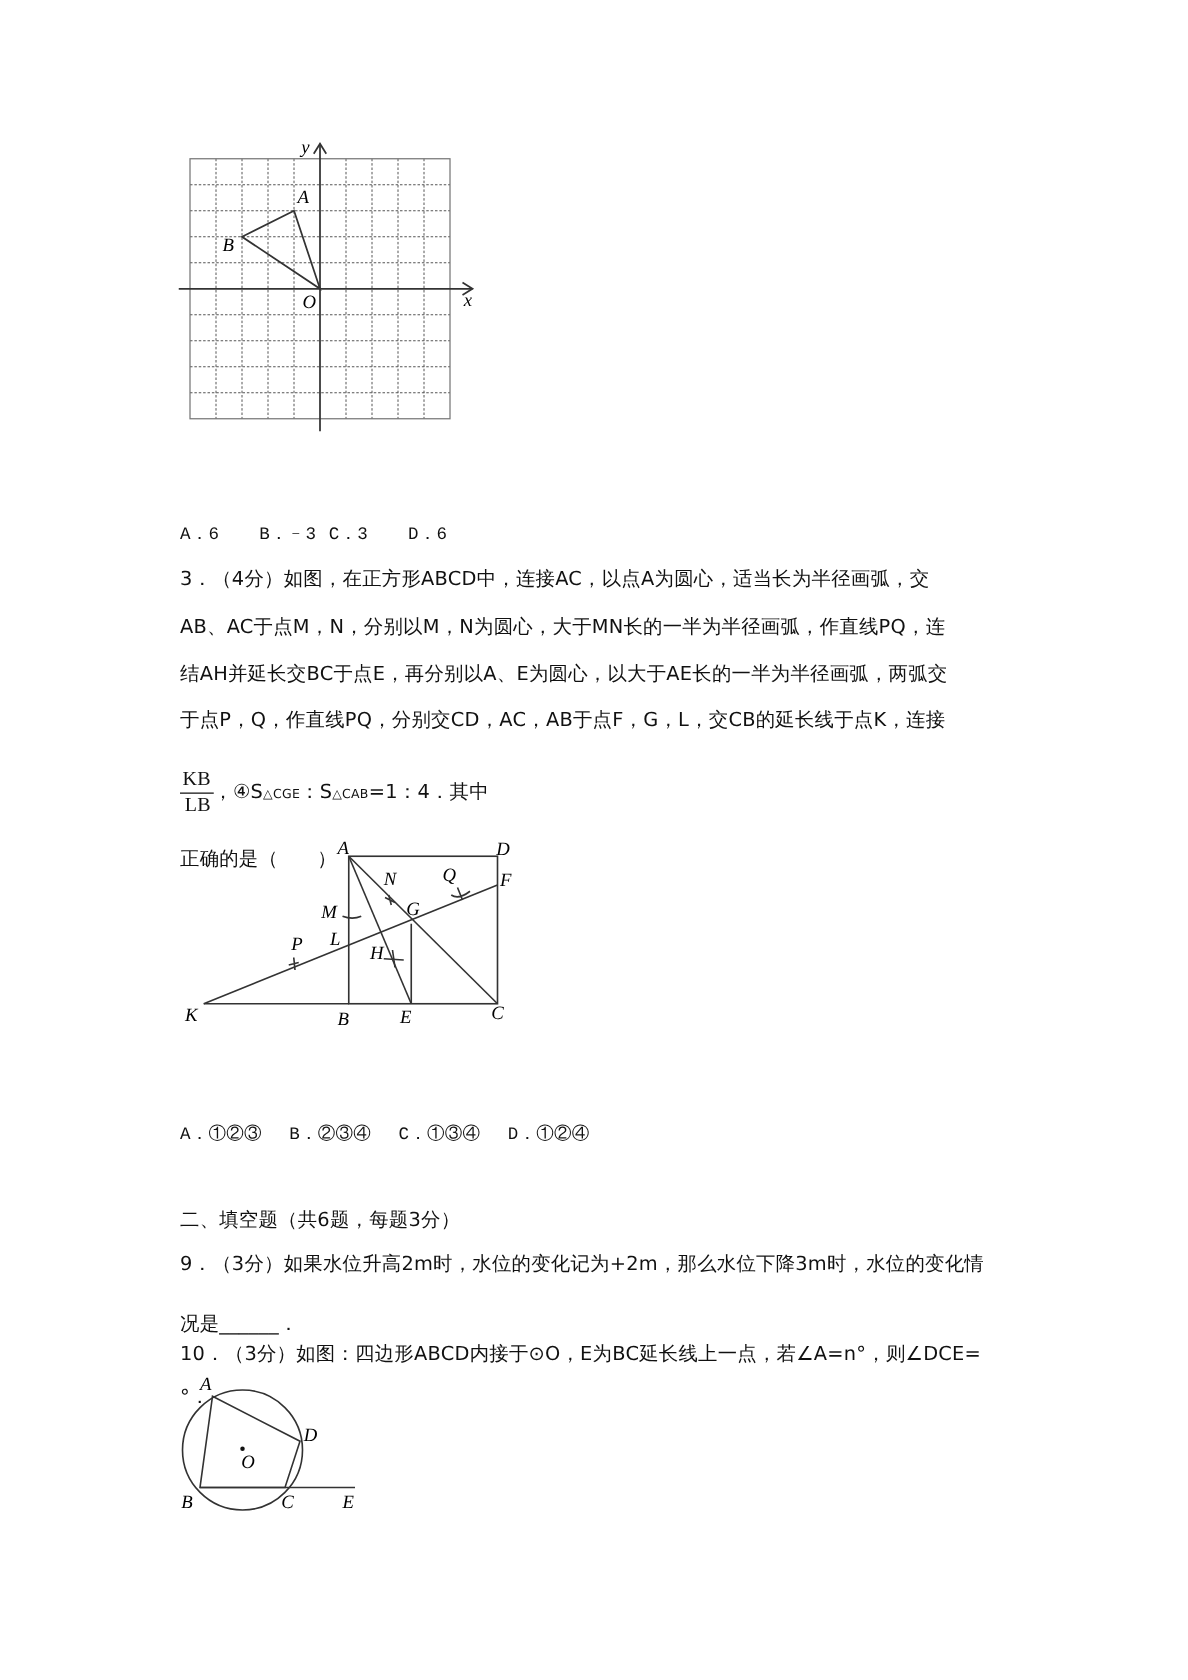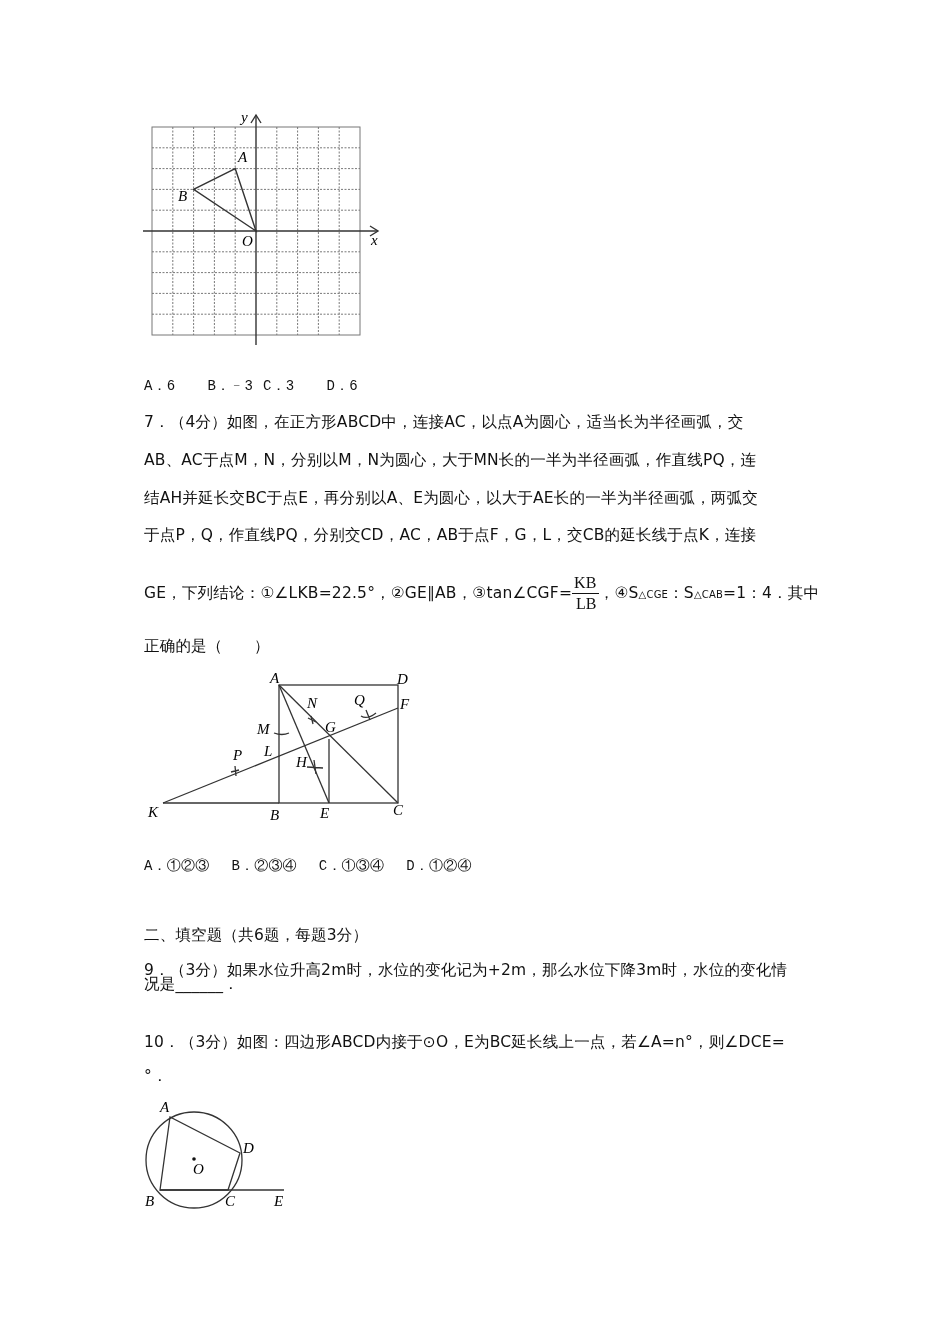--- a/index.html
+++ b/index.html
@@ -1,19 +1,19 @@
 <!DOCTYPE html>
 <html><head>
 <meta charset="utf-8">
 <style>
   html, body { margin: 0; padding: 0; background: #ffffff; }
   body { width: 950px; height: 1344px; position: relative; overflow: hidden;
          font-family: "DejaVu Sans", "Liberation Sans", sans-serif; color: #111; }
   .abs { position: absolute; }
-  .line { position: absolute; left: 144px; font-size: 15.5px; white-space: nowrap; letter-spacing: 0.2px; }
+  .line { position: absolute; left: 144px; font-size: 15.5px; white-space: nowrap; letter-spacing: 0.2px; margin-top: 41px; }
   .mono { font-family: "Liberation Mono", "DejaVu Sans Mono", monospace; font-size: 14px; }
   .frac { display: inline-block; vertical-align: middle; text-align: right; font-family: "Liberation Serif", serif; font-size: 16px; line-height: 20px; }
   .frac .num { display: block; border-bottom: 1.3px solid #111; padding: 0 2px; }
   .frac .den { display: block; padding: 0 2px; }
   .sub { font-size: 10px; }
   svg text { font-family: "Liberation Serif", "DejaVu Serif", serif; font-style: italic; }
 </style>
 </head>
 <body>
 
@@ -50,26 +50,26 @@
   <text x="241" y="122" font-size="15">y</text>
   <text x="238" y="162" font-size="15">A</text>
   <text x="178" y="201" font-size="15">B</text>
   <text x="242" y="246" font-size="15">O</text>
 </svg>
 
 <div class="line mono" style="top:377px;">
   <span>A．6</span><span style="display:inline-block;width:32px"></span><span>B．﹣3</span><span style="display:inline-block;width:10px"></span><span>C．3</span><span style="display:inline-block;width:32px"></span><span>D．6</span>
 </div>
 
-<div class="line" style="top:412px;">7．（4分）如图，在正方形ABCD中，连接AC，以点A为圆心，适当长为半径画弧，交</div>
+<div class="line" style="top:412px;">3．（4分）如图，在正方形ABCD中，连接AC，以点A为圆心，适当长为半径画弧，交</div>
 <div class="line" style="top:450px;">AB、AC于点M，N，分别以M，N为圆心，大于MN长的一半为半径画弧，作直线PQ，连</div>
 <div class="line" style="top:488px;">结AH并延长交BC于点E，再分别以A、E为圆心，以大于AE长的一半为半径画弧，两弧交</div>
 <div class="line" style="top:525px;">于点P，Q，作直线PQ，分别交CD，AC，AB于点F，G，L，交CB的延长线于点K，连接</div>
 <div class="line" style="top:573px;">
-  <span>GE，下列结论：①∠LKB=22.5°，②GE∥AB，③tan∠CGF=</span><span class="frac"><span class="num">KB</span><span class="den">LB</span></span><span>，④S</span><span class="sub">△CGE</span><span>：S</span><span class="sub">△CAB</span><span>=1：4．其中</span>
+  <span class="frac"><span class="num">KB</span><span class="den">LB</span></span><span>，④S</span><span class="sub">△CGE</span><span>：S</span><span class="sub">△CAB</span><span>=1：4．其中</span>
 </div>
 <div class="line" style="top:636px;">正确的是（　　）</div>
 
 <svg class="abs" style="left:140px;top:665px;" width="290" height="165" viewBox="140 665 290 165">
   <g stroke="#333" stroke-width="1.3" fill="none">
     <rect x="279" y="685" width="119" height="118"></rect>
     <line x1="163" y1="803" x2="279" y2="803"></line>
     <line x1="279" y1="685" x2="398" y2="803"></line>
     <line x1="279" y1="685" x2="329" y2="803"></line>
     <line x1="163" y1="803" x2="398" y2="708"></line>
@@ -97,21 +97,21 @@
   <text x="393" y="815" font-size="15">C</text>
 </svg>
 
 <div class="line" style="top:856px;font-size:15px;">
   <span class="mono">A．①②③</span><span style="display:inline-block;width:22px"></span><span class="mono">B．②③④</span><span style="display:inline-block;width:22px"></span><span class="mono">C．①③④</span><span style="display:inline-block;width:22px"></span><span class="mono">D．①②④</span>
 </div>
 
 <div class="line" style="top:925px;text-align:center;">二、填空题（共6题，每题3分）</div>
 
 <div class="line" style="top:960px;">9．（3分）如果水位升高2m时，水位的变化记为+2m，那么水位下降3m时，水位的变化情</div>
-<div class="line" style="top:974px;">况是______．</div>
+<div class="line" style="top:1008px;">况是______．</div>
 
 <div class="line" style="top:1032px;">10．（3分）如图：四边形ABCD内接于⊙O，E为BC延长线上一点，若∠A=n°，则∠DCE=</div>
 <div class="line" style="top:1066px;">°．</div>
 
 <svg class="abs" style="left:135px;top:1090px;" width="170" height="125" viewBox="135 1090 170 125">
   <g stroke="#333" stroke-width="1.3" fill="none">
     <circle cx="194" cy="1160" r="48"></circle>
     <polygon points="170,1117 160,1190 228,1190 240,1153"></polygon>
     <line x1="160" y1="1190" x2="284" y2="1190"></line>
   </g>

